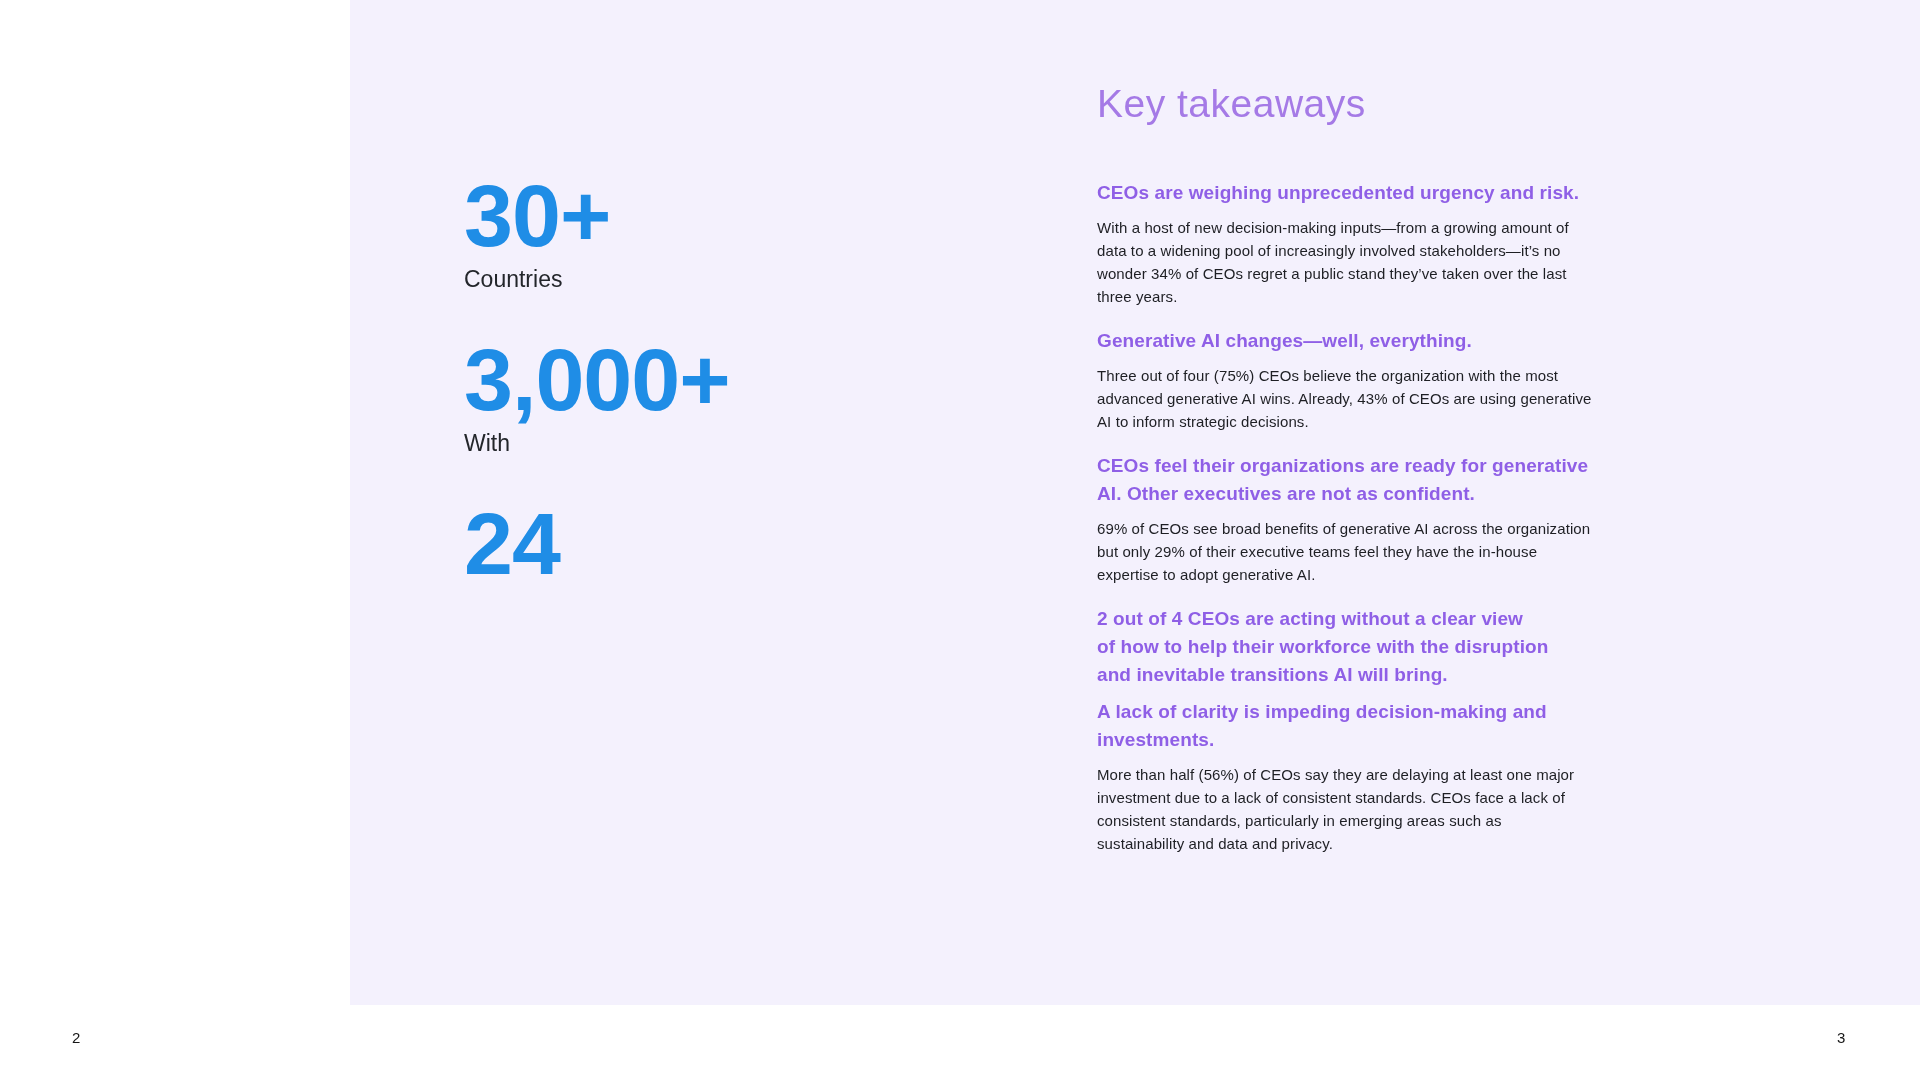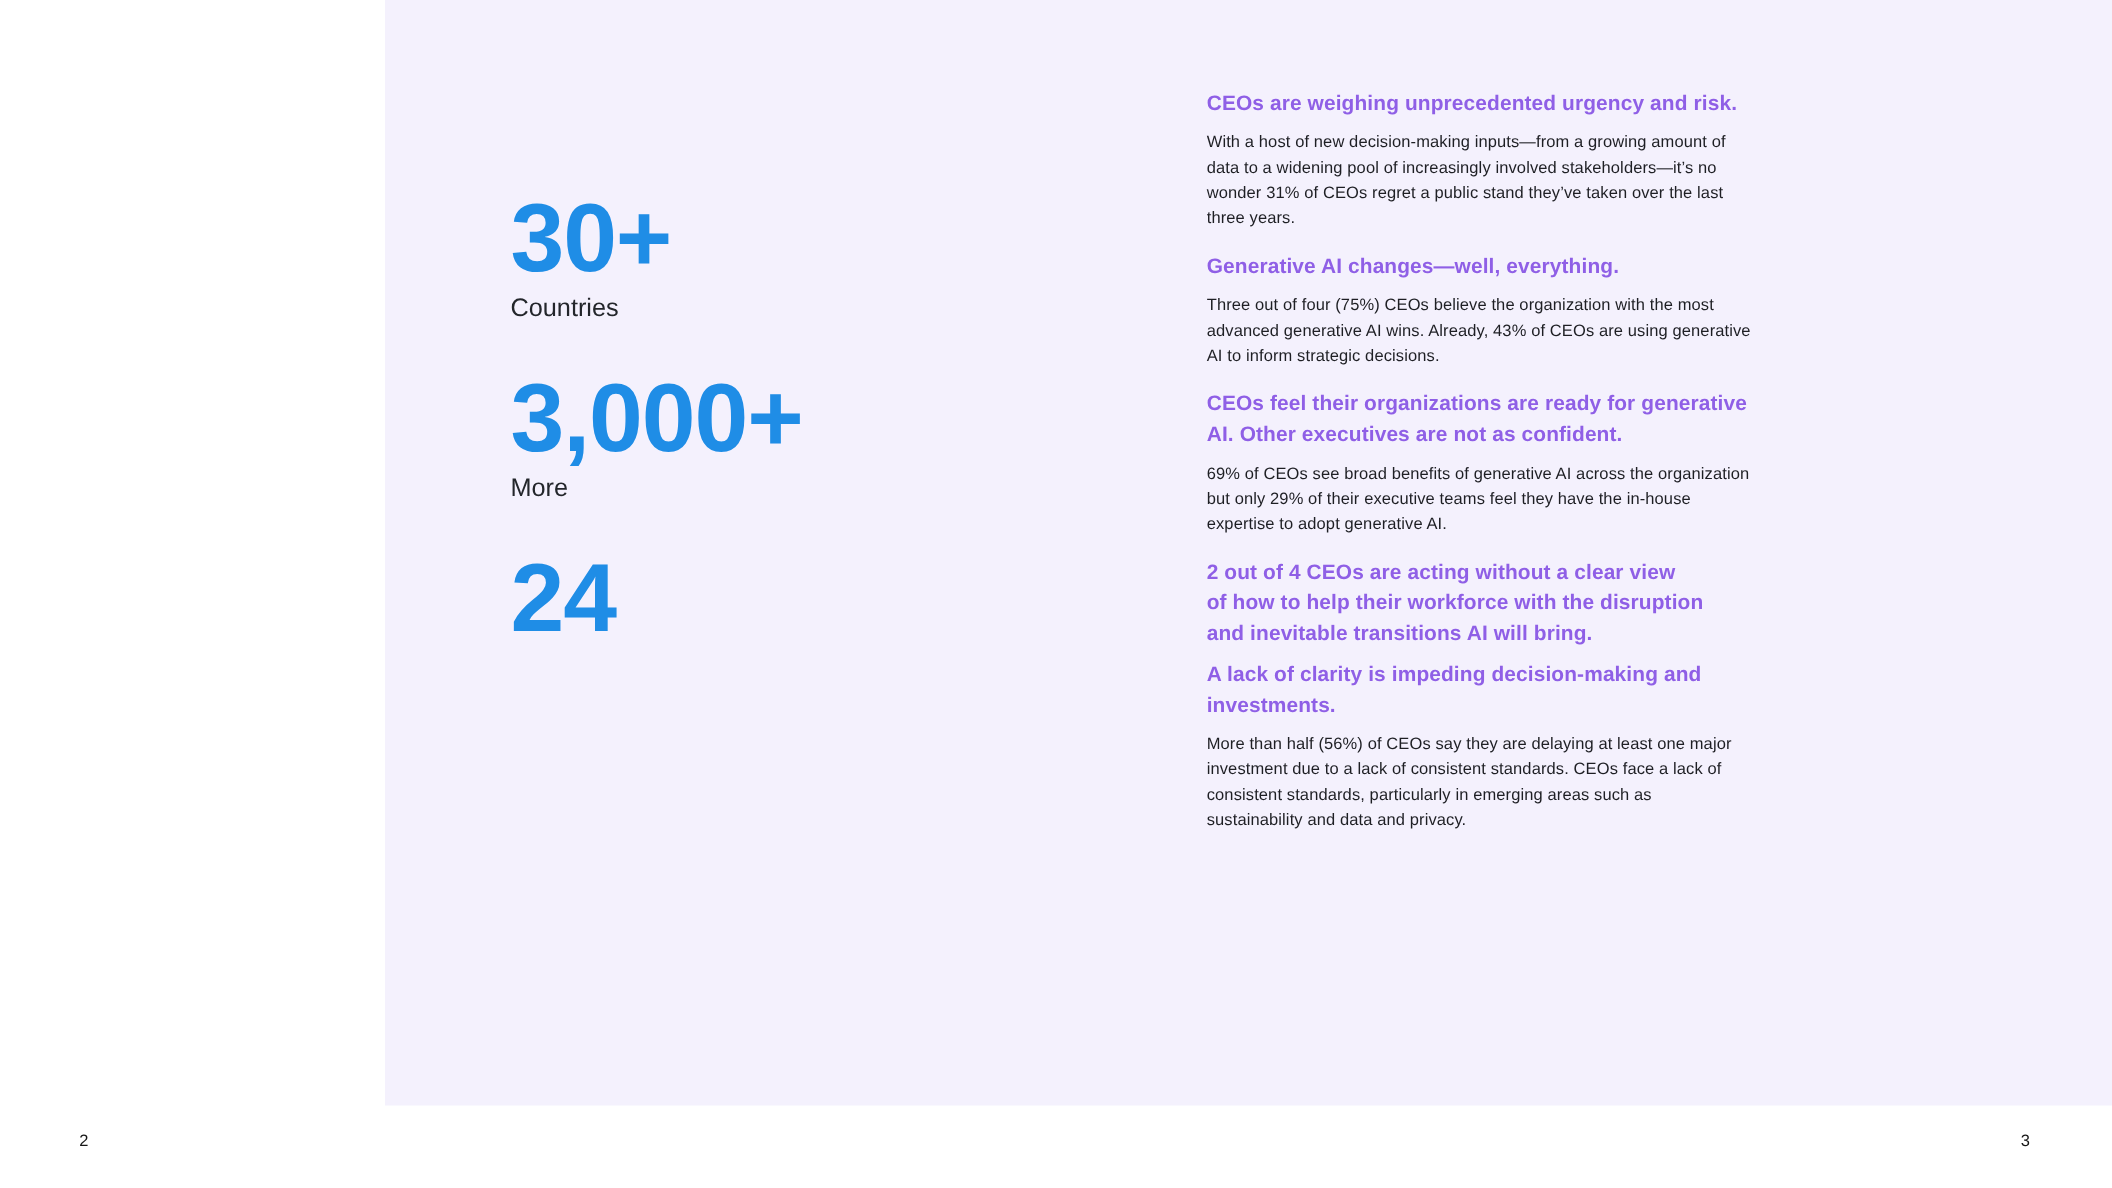--- a/index.html
+++ b/index.html
@@ -100,34 +100,35 @@
 
   <div class="panel"></div>
 
   <div class="stats">
     <div class="stat">
       <span class="stat-value">30+</span>
       <span class="stat-label">Countries</span>
     </div>
     <div class="stat">
       <span class="stat-value">3,000+</span>
-      <span class="stat-label">More</span>
+      <span class="stat-label">With</span>
     </div>
     <div class="stat">
       <span class="stat-value">24</span>
     </div>
   </div>
 
   <div class="takeaways">
+    <h1 class="takeaways-title">Key takeaways</h1>
 
     <div class="takeaway">
       <h3>CEOs are weighing unprecedented urgency and risk.</h3>
       <p>With a host of new decision-making inputs—from a growing amount of
 data to a widening pool of increasingly involved stakeholders—it’s no
-wonder 31% of CEOs regret a public stand they’ve taken over the last
+wonder 34% of CEOs regret a public stand they’ve taken over the last
 three years.</p>
     </div>
 
     <div class="takeaway">
       <h3>Generative AI changes—well, everything.</h3>
       <p>Three out of four (75%) CEOs believe the organization with the most
 advanced generative AI wins. Already, 43% of CEOs are using generative
 AI to inform strategic decisions.</p>
     </div>
 

